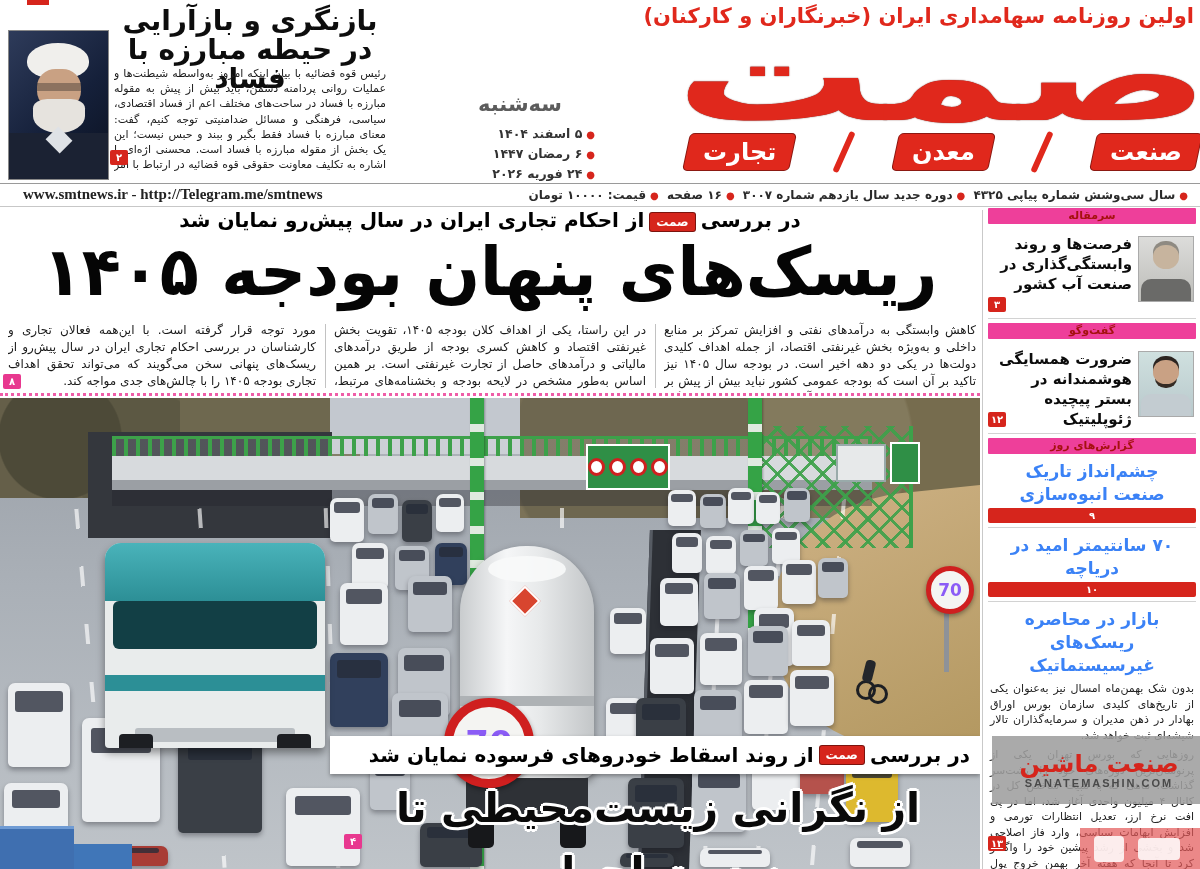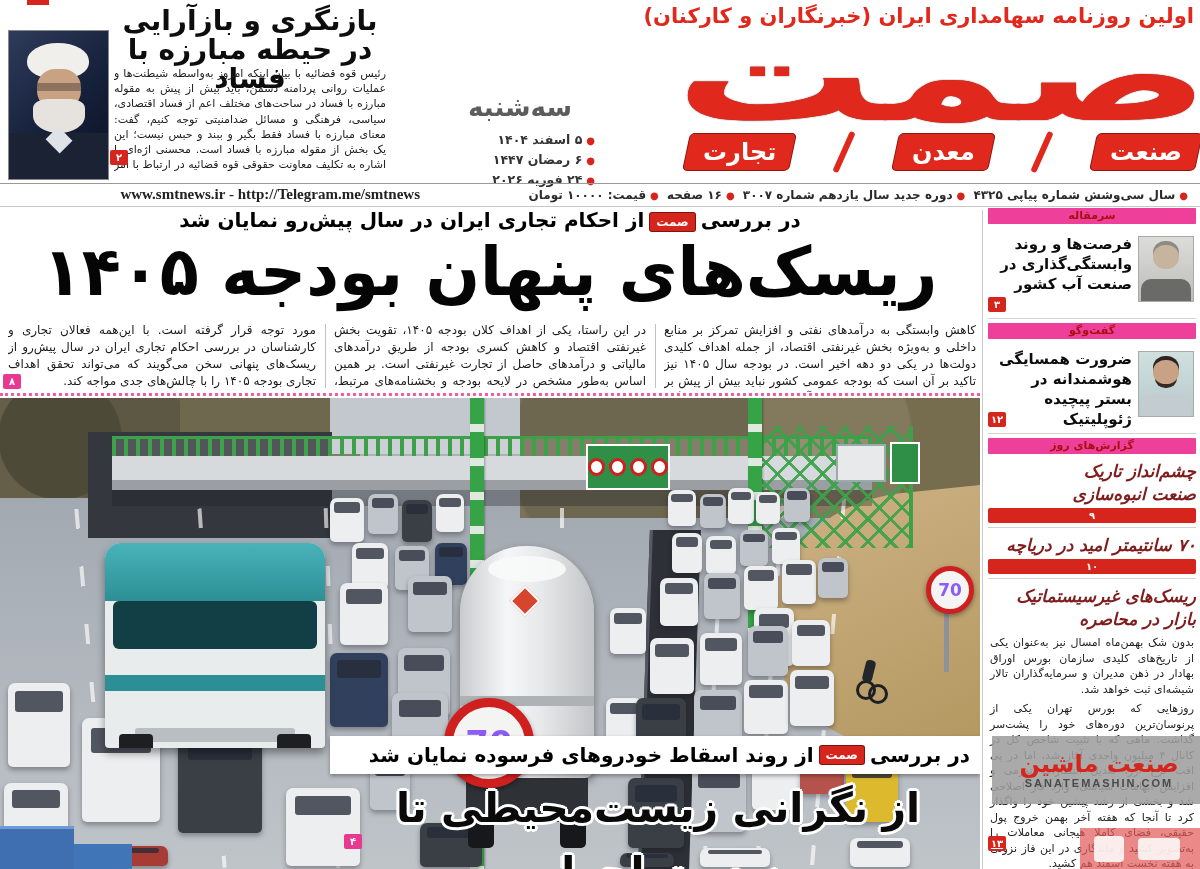--- a/index.html
+++ b/index.html
@@ -13,26 +13,26 @@
   .logo-word{font-size:128px;line-height:108px;font-weight:bold;color:#e0281c;
              transform:scaleX(1.55) scaleY(1.0);transform-origin:center;
              text-shadow:0 0 1px #5a0f0a;}
   .logo-chips{position:absolute;bottom:0;right:2px;left:2px;display:flex;flex-direction:row;
               justify-content:space-between;align-items:center;height:40px;}
   .chip-big{background:#e0281c;color:#fff;font-weight:bold;font-size:24px;line-height:36px;
             padding:0 16px;border-radius:4px;transform:skewX(-12deg);box-shadow:0 0 0 1px #8c1912;}
   .chip-big>span{display:inline-block;transform:skewX(12deg);}
   .slash{width:6px;height:44px;background:#e0281c;transform:rotate(24deg);border-radius:3px;}
   .dateblock{position:absolute;top:92px;left:445px;width:150px;text-align:right;}
-  .weekday{color:#5c5c5c;font-size:26px;font-weight:bold;margin-bottom:8px;text-align:center;}
+  .weekday{color:#5c5c5c;font-size:21px;font-weight:bold;margin-bottom:8px;text-align:center;}
   .dateline{font-size:12.5px;font-weight:bold;color:#333;line-height:19px;text-align:right;}
   .dateline .dot{color:#d6251c;font-size:10px;margin-left:4px;}
   .rule{position:absolute;left:0;width:1200px;height:1px;background:#9a9a9a;}
   .rule2{position:absolute;left:0;width:1200px;height:1px;background:#c7c7c7;}
-  .url-line{position:absolute;top:186px;left:30px;width:390px;text-align:right;direction:ltr;
+  .url-line{position:absolute;top:186px;left:23px;width:390px;text-align:left;direction:ltr;
             font-family:"Liberation Serif",serif;font-size:15px;font-weight:bold;color:#222;}
   .issue-line{position:absolute;top:188px;right:8px;width:740px;text-align:right;
               font-size:12px;font-weight:bold;color:#2b2b2b;}
   .issue-line .dot{color:#d6251c;margin:0 4px;font-size:10px;}
 
   
   .tl-art{position:absolute;top:4px;left:6px;width:384px;height:176px;}
   .tl-photo{position:absolute;top:26px;left:2px;width:99px;height:148px;border:1px solid #888;
             background:linear-gradient(135deg,#2e3b5a 0%,#15203a 55%,#0b1120 100%);overflow:hidden;}
   .turban{position:absolute;top:12px;left:18px;width:62px;height:36px;background:#f0efec;border-radius:50% 50% 45% 45%;}
@@ -165,21 +165,21 @@
   .shead .hd{position:absolute;top:8px;left:14px;width:26px;height:24px;border-radius:48%;}
   .shead .sh{position:absolute;bottom:0;left:2px;width:50px;height:22px;border-radius:10px 10px 0 0;}
   .ph1{background:linear-gradient(180deg,#dcdcda,#bdbdb9);}
   .ph1 .hd{background:#c7b49e;box-shadow:0 -4px 0 0 #8e8a82;}
   .ph1 .sh{background:#6a6a68;}
   .ph2{background:linear-gradient(180deg,#cfe0df,#b9c9cc);}
   .ph2 .hd{background:#c9a184;box-shadow:0 -4px 0 0 #2b2420,0 6px 0 -2px #352b24;}
   .ph2 .sh{background:#c3ccd1;}
   .stitle{position:absolute;top:6px;right:64px;left:2px;text-align:right;
           font-size:15px;line-height:20px;font-weight:bold;color:#0c0c0c;}
-  .sctitle{font-size:17px;line-height:23px;font-weight:bold;color:#7f1d1d;margin:6px 0 2px;font-style:italic;}
+  .sctitle{text-align:center;font-size:17px;line-height:23px;font-weight:bold;color:#3b82f6;margin:6px 0 2px;}
   .shr{border-top:1px solid #d2d2d2;margin:4px 0;}
   .sbody{font-size:11px;line-height:15.5px;text-align:justify;color:#222;margin:4px 2px;}
   .smk{position:relative;left:0;margin:0 0 2px 0;}
   .watermark{position:absolute;top:528px;left:4px;right:-10px;height:68px;background:rgba(158,158,158,.88);
              display:flex;flex-direction:column;align-items:center;justify-content:center;z-index:5;}
   .wm1{color:#d6251c;font-size:24px;font-weight:bold;line-height:26px;}
   .wm2{color:#4a4a4a;font-size:11px;font-weight:bold;letter-spacing:2px;font-family:"Liberation Sans",sans-serif;direction:ltr;}
   .redstrip{position:absolute;top:620px;left:92px;right:-10px;height:44px;background:rgba(227,90,90,.72);z-index:6;}
   .redstrip i{position:absolute;background:rgba(255,255,255,.85);border-radius:4px;}
 </style>
@@ -419,22 +419,22 @@
     <div class="shr"></div>
 
     <div class="sitem">
       <div class="sctitle">۷۰ سانتیمتر امید در دریاچه</div>
       <span class="marker red smk">۱۰</span>
     </div>
     <div class="shr"></div>
 
     <div class="sitem">
       <div class="sctitle">
+        <div>بازار در محاصره</div>
         <div>ریسک‌های غیرسیستماتیک</div>
-        <div>بازار در محاصره</div>
       </div>
       <div class="sbody">بدون شک بهمن‌ماه امسال نیز به‌عنوان یکی از تاریخ‌های کلیدی سازمان بورس اوراق بهادار در ذهن مدیران و سرمایه‌گذاران تالار شیشه‌ای ثبت خواهد شد.</div>
       <div class="sbody">روزهایی که بورس تهران یکی از پرنوسان‌ترین دوره‌های خود را پشت‌سر گذاشت. ماهی که با تثبیت شاخص کل در کانال ۴ میلیون واحدی آغاز شد، اما در پی افت نرخ ارز، تعدیل انتظارات تورمی و افزایش ابهامات سیاسی، وارد فاز اصلاحی شد و بخشی از رشد پیشین خود را واگذار کرد تا آنجا که هفته آخر بهمن خروج پول حقیقی، فضای کاملا هیجانی معاملات را به‌تصویر کشید و ماندگاری در این فاز نزولی به هفته نخست اسفند هم کشید.</div>
     </div>
     <span class="marker red" style="top:628px;left:0;text-decoration:underline;">۱۳</span>
 
     <div class="watermark">
       <div class="wm1">صنعت ماشین</div>
       <div class="wm2">SANATEMASHIN.COM</div>
     </div>

